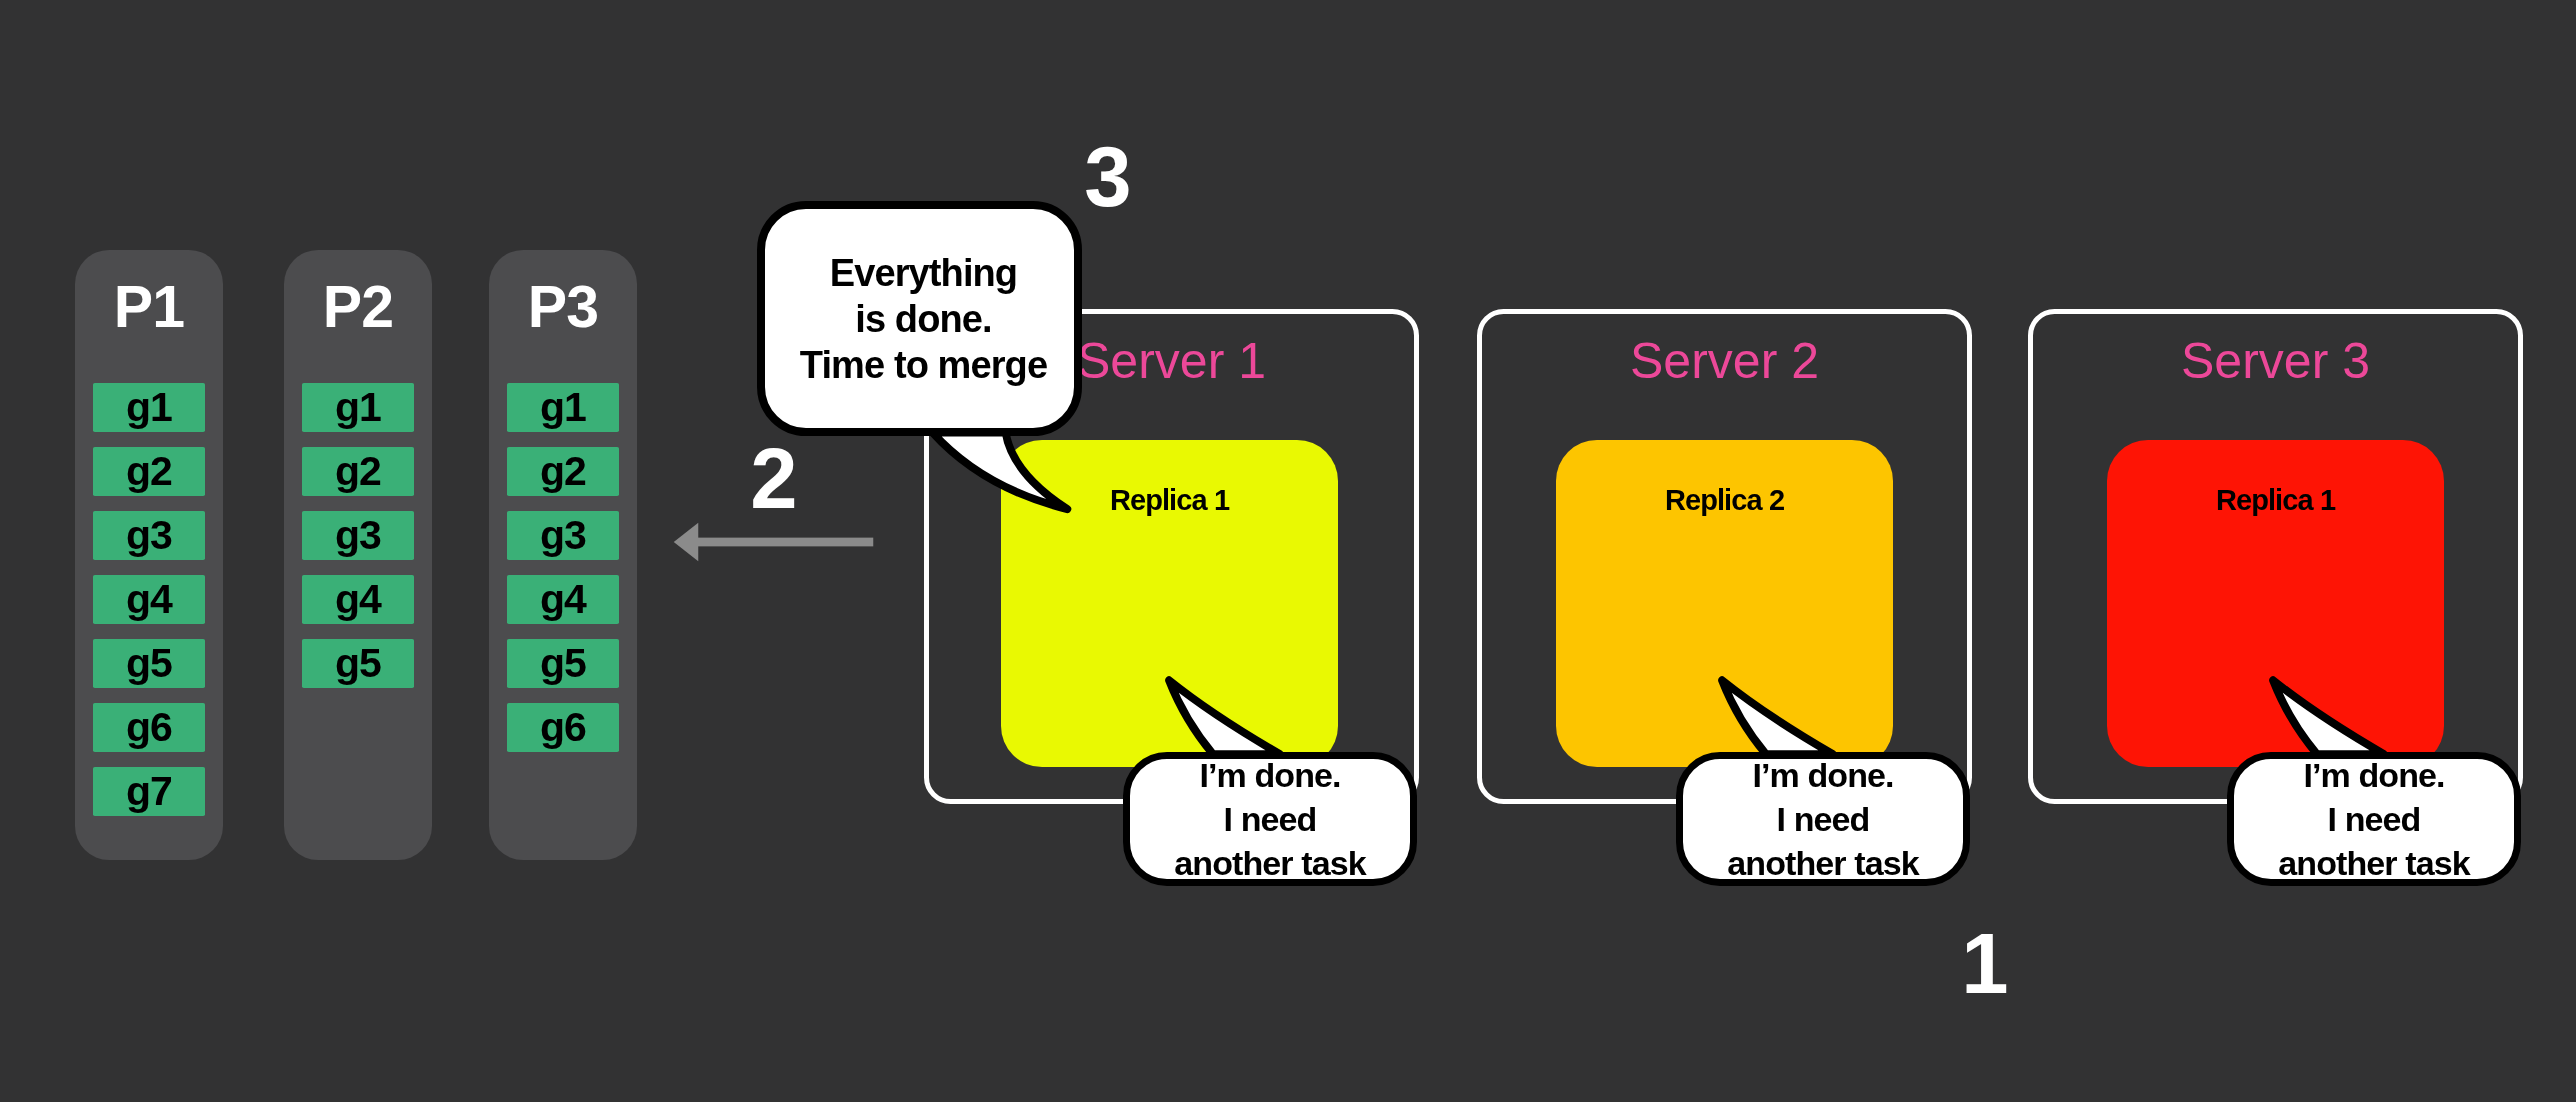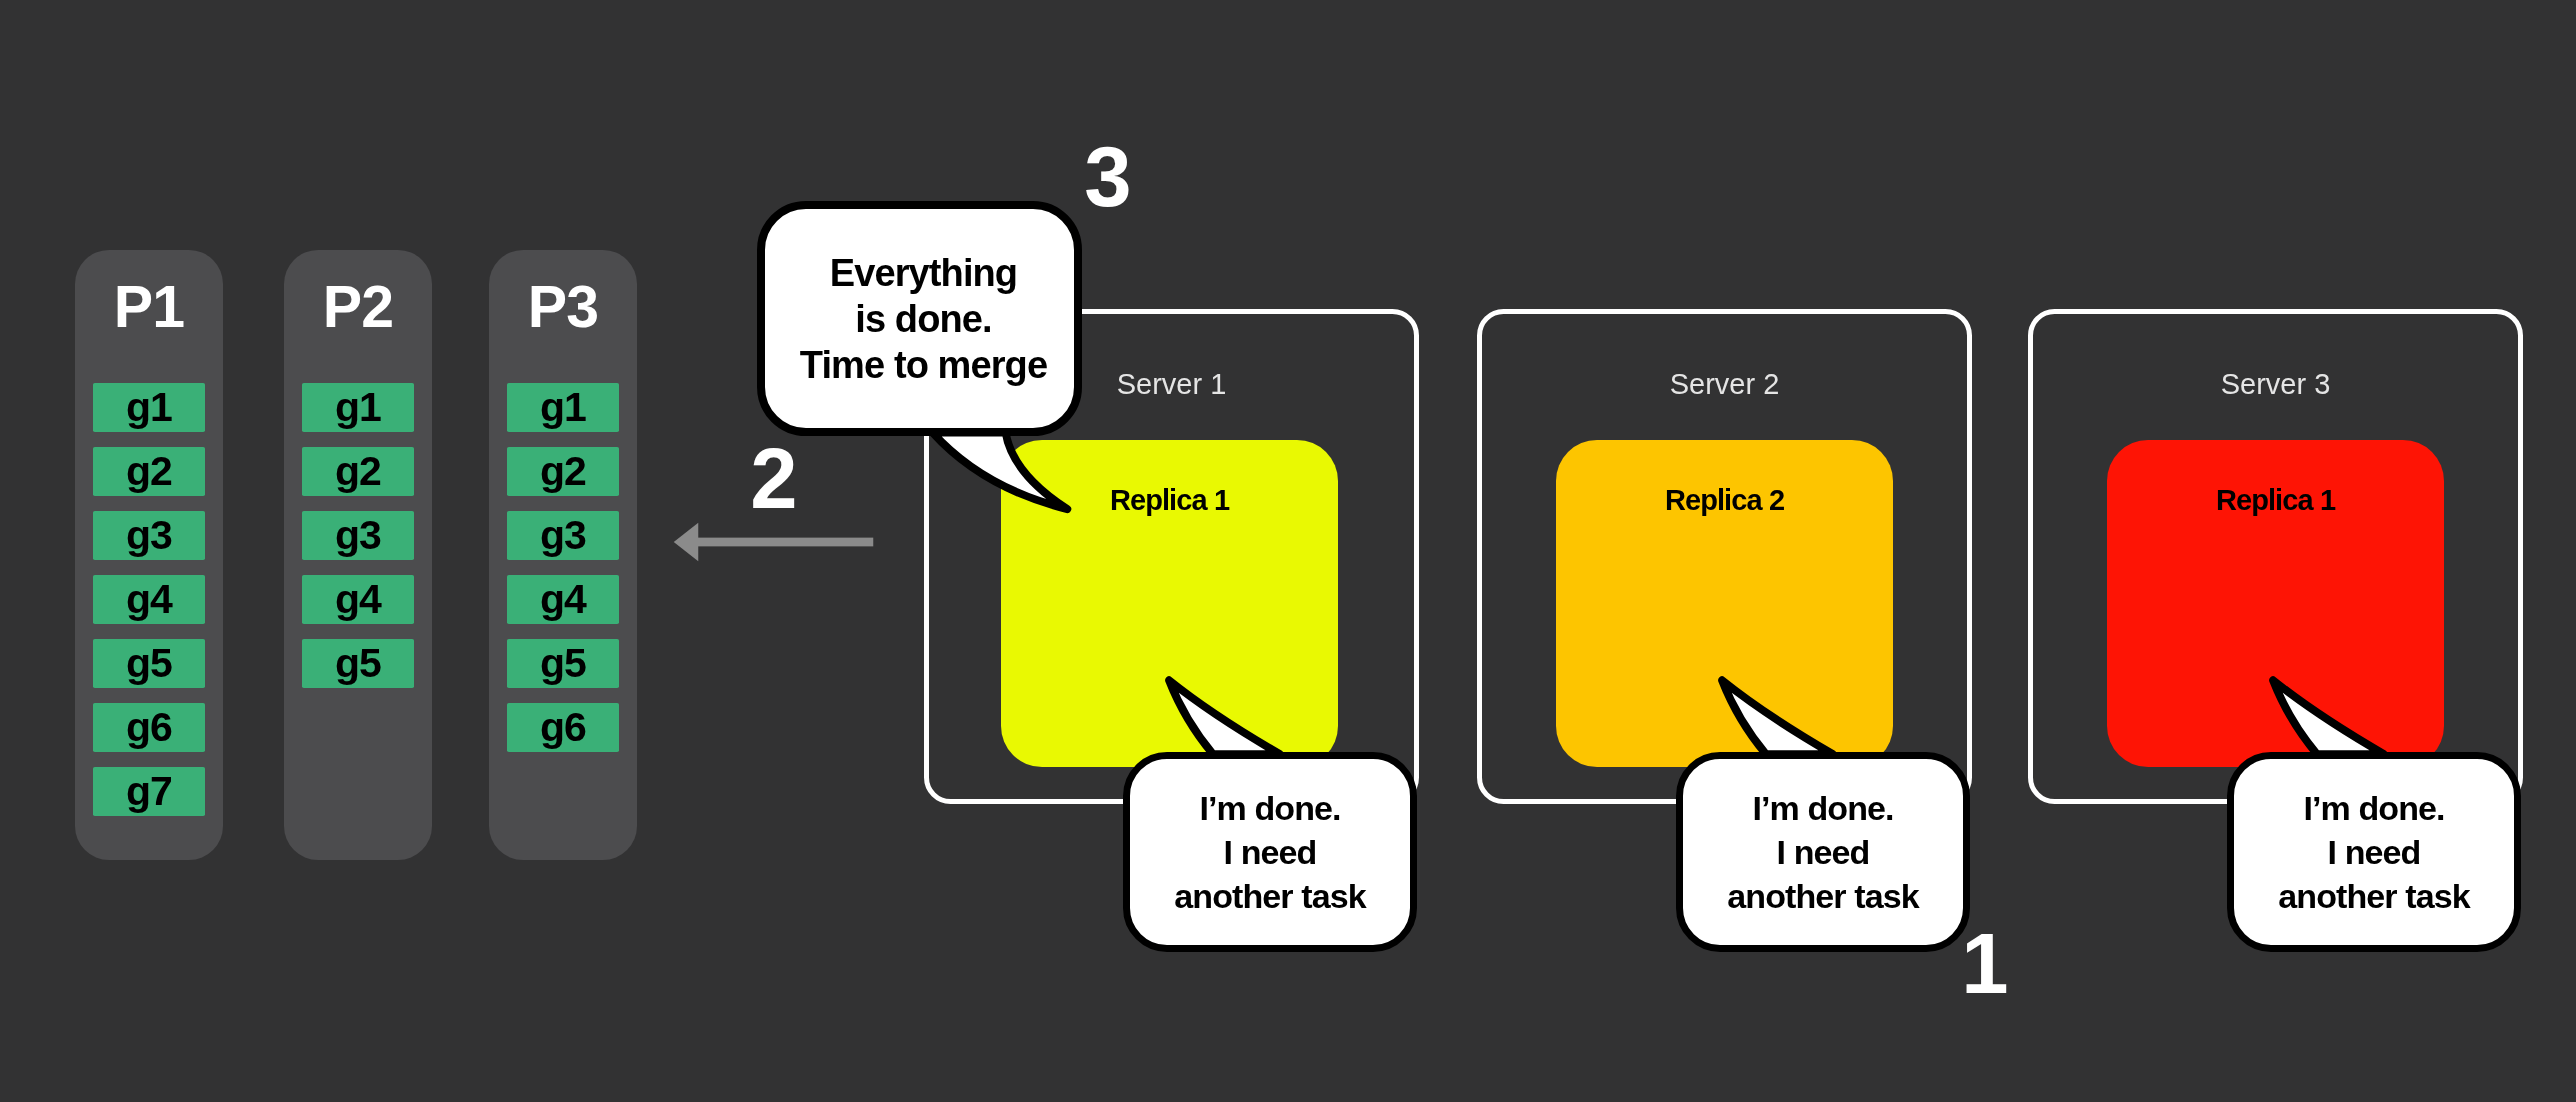--- a/index.html
+++ b/index.html
@@ -30,42 +30,42 @@
     display:flex; align-items:center; justify-content:center;
     letter-spacing:-0.9px;
   }
 
   
   .server {
     position:absolute; top:309px; width:495px; height:495px;
     border:5.3px solid #ffffff; border-radius:26.5px; box-sizing:border-box;
   }
   .server-label {
-    margin-top:54px; text-align:center;
-    color:#e5e5e5; font-weight:400; font-size:29px;
+    margin-top:18px; text-align:center;
+    color:#ec4899; font-weight:400; font-size:50px;
   }
 
   
   .replica { position:absolute; top:440px; width:337px; height:327px; border-radius:41px; }
   .replica-1 { background:#e9f902; }
   .replica-2 { background:#fdc500; }
   .replica-3 { background:#fe1405; }
   .replica-label {
     margin-top:44px; text-align:center;
     color:#000; font-weight:bold; font-size:29px; letter-spacing:-0.9px;
   }
 
   
   .bubble {
     position:absolute; background:#ffffff; box-sizing:border-box;
     border:7px solid #000; border-radius:44px;
     display:flex; flex-direction:column; align-items:center; justify-content:center;
     text-align:center; color:#000; font-weight:bold;
   }
-  .done-bubble { top:752px; width:294px; height:200px; font-size:34px; line-height:44px; letter-spacing:-0.9px; }
+  .done-bubble { top:752px; width:294px; height:134px; font-size:34px; line-height:44px; letter-spacing:-0.9px; }
   .merge-bubble {
     left:757px; top:201px; width:325px; height:235px;
     border-width:8px; border-radius:49px;
     font-size:38px; line-height:46px; letter-spacing:-0.9px;padding-left:8px;
   }
   .merge-bubble .para + .para { margin-top:0; }
 
   .tail { position:absolute; }
 
   

